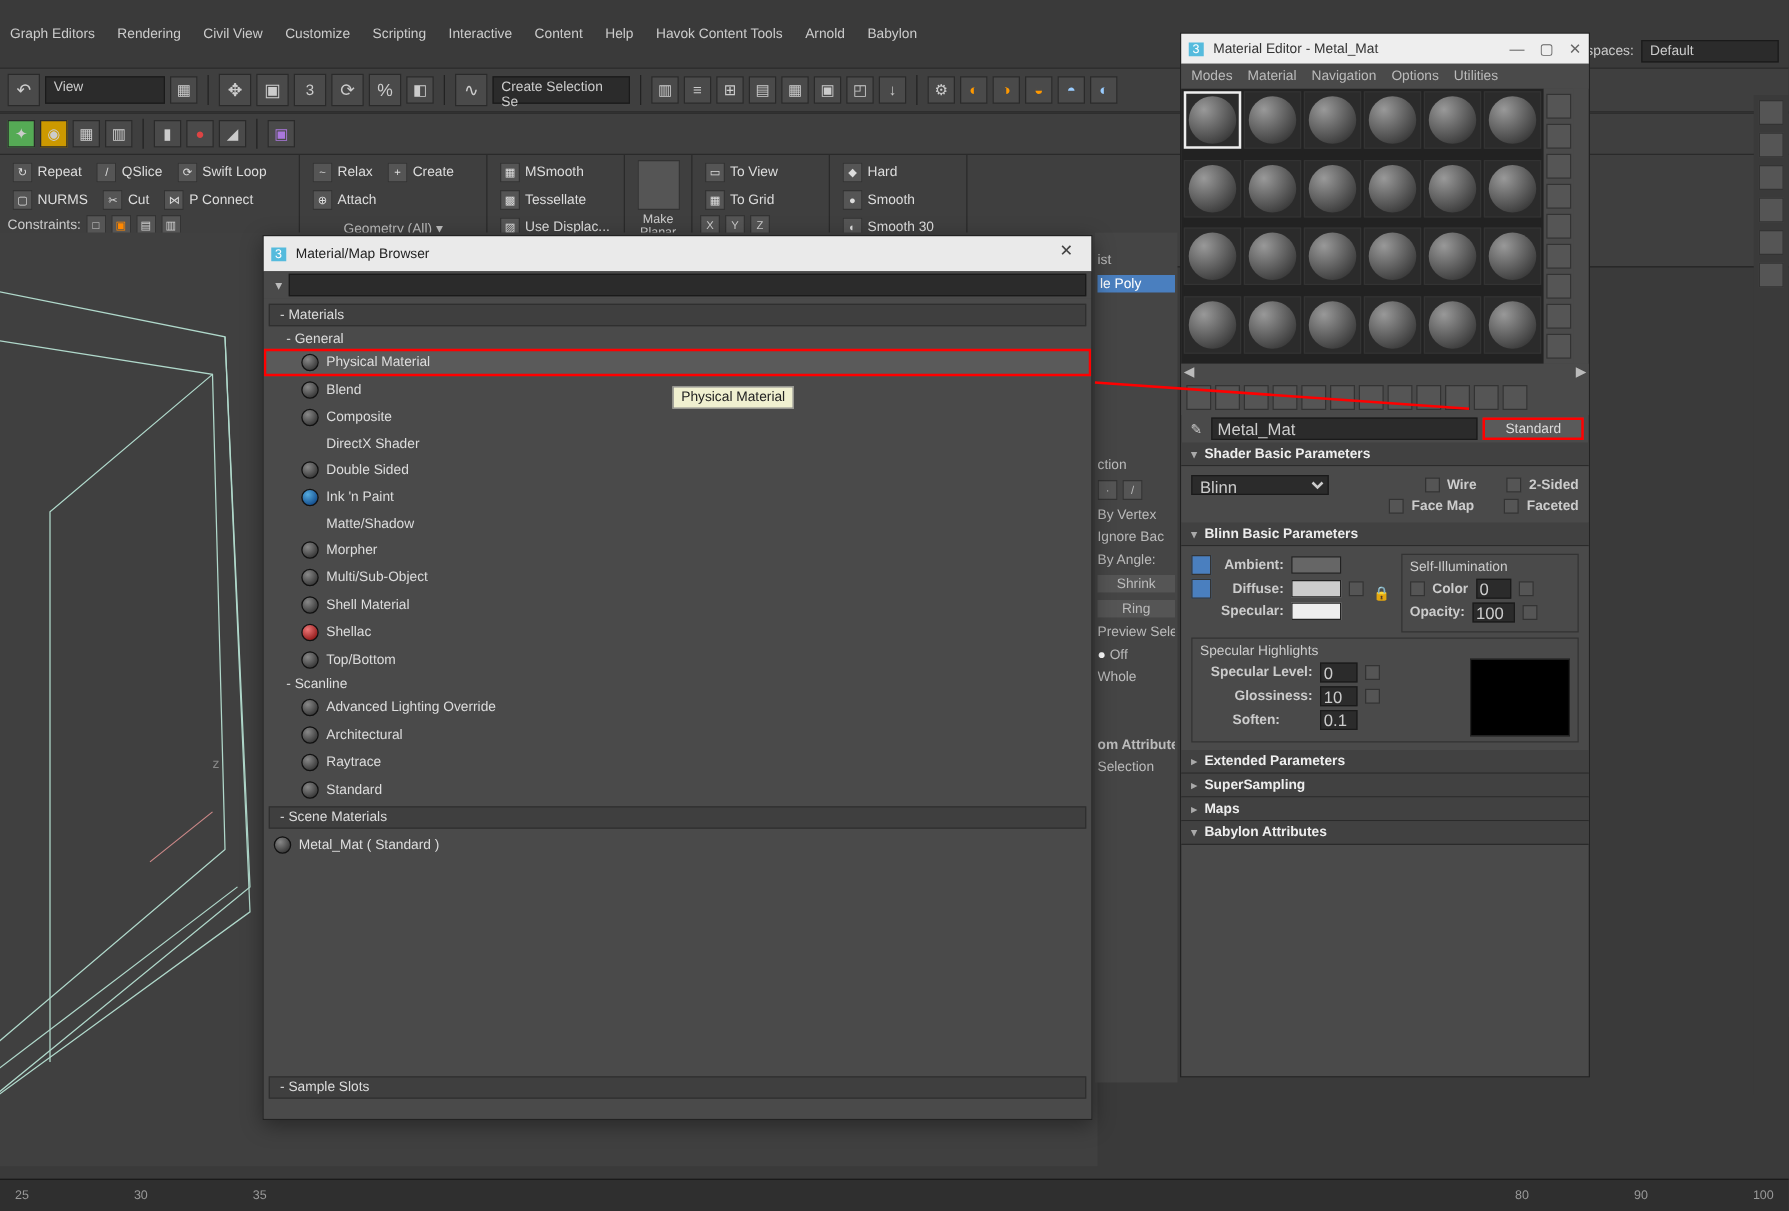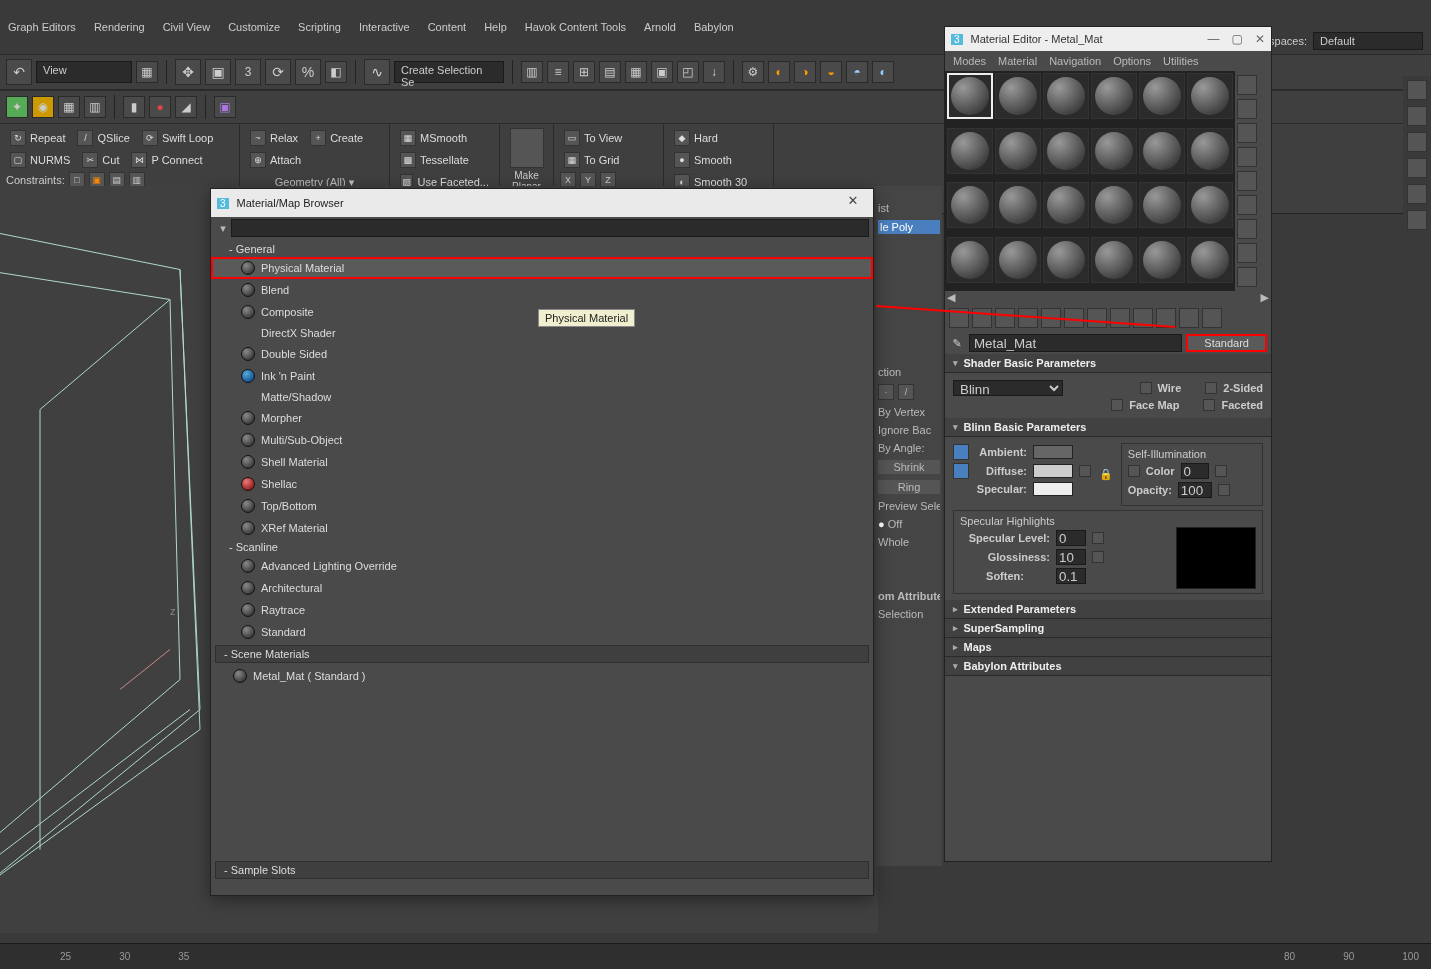--- a/index.html
+++ b/index.html
@@ -120,22 +120,21 @@
   border-top: 1px solid #1a1a1a;
   display: flex;
   align-items: center;
   padding: 0 12px;
   color: #999;
   font-size: 10px;
   justify-content: space-between;
 }
 .timeline-ticks {
   display: flex;
-  gap: 48px;
-  margin-left: 48px;
+  gap: 84px;
 }
 
 .browser-dialog {
   position: absolute;
   top: 188px;
   left: 210px;
   width: 664px;
   height: 708px;
   background: #4a4a4a;
   border: 1px solid #222;
@@ -519,21 +518,21 @@
     <div class="ribbon-btn">
         <span class="ribbon-icon">▦</span>
         <span>MSmooth</span>
       </div>
     <div class="ribbon-btn">
         <span class="ribbon-icon">▩</span>
         <span>Tessellate</span>
       </div>
     <div class="ribbon-btn">
         <span class="ribbon-icon">▨</span>
-        <span>Use Faceted...</span>
+        <span>Use Displac...</span>
       </div>
     <div class="ribbon-title">Subdivision</div>
   </div>
 
   <div class="ribbon-panel" style="width:54px;align-items:center">
     <div style="width:34px;height:40px;background:#555;border:1px solid #333"></div>
     <div style="text-align:center;font-size:10px;line-height:11px">Make Planar</div>
   </div>
 
   <div class="ribbon-panel" style="width:110px">
@@ -612,20 +611,21 @@
   <div class="browser-title">
     <span style="background:#5bd;color:#fff;padding:0 3px;font-size:10px">3</span>
     <span>Material/Map Browser</span>
     <span class="browser-close">✕</span>
   </div>
   <div class="browser-searchrow">
     <span style="width:16px;text-align:center;color:#bbb">▾</span>
     <input class="browser-search" style="">
   </div>
   <div class="tree">
+    <div class="tree-header">- <span>Materials</span></div>
     <div class="tree-sub">- <span>General</span></div>
 
     <div class="tree-item highlight">
         <span class="sphere"></span>
         <span>Physical Material</span>
       </div>
     <div class="tree-item">
         <span class="sphere"></span>
         <span>Blend</span>
       </div>
@@ -662,45 +662,41 @@
         <span>Shell Material</span>
       </div>
     <div class="tree-item">
         <span class="sphere red"></span>
         <span>Shellac</span>
       </div>
     <div class="tree-item">
         <span class="sphere"></span>
         <span>Top/Bottom</span>
       </div>
-    <div class="tree-item">
-        <span class="sphere"></span>
-        <span>XRef Material</span>
-      </div>
 
     <div class="tree-sub">- <span>Scanline</span></div>
     <div class="tree-item">
         <span class="sphere"></span>
         <span>Advanced Lighting Override</span>
       </div>
     <div class="tree-item">
         <span class="sphere"></span>
         <span>Architectural</span>
       </div>
     <div class="tree-item">
         <span class="sphere"></span>
         <span>Raytrace</span>
       </div>
     <div class="tree-item">
         <span class="sphere"></span>
         <span>Standard</span>
       </div>
 
     <div class="tree-header">- <span>Scene Materials</span></div>
-    <div class="tree-item" style="padding-left:20px">
+    <div class="tree-item" style="padding-left:6px">
         <span class="sphere"></span>
         <span>Metal_Mat  ( Standard )</span>
       </div>
     <div style="height:172px"></div>
 
     <div class="tree-header">- <span>Sample Slots</span></div>
 
   </div>
 </div>
 

